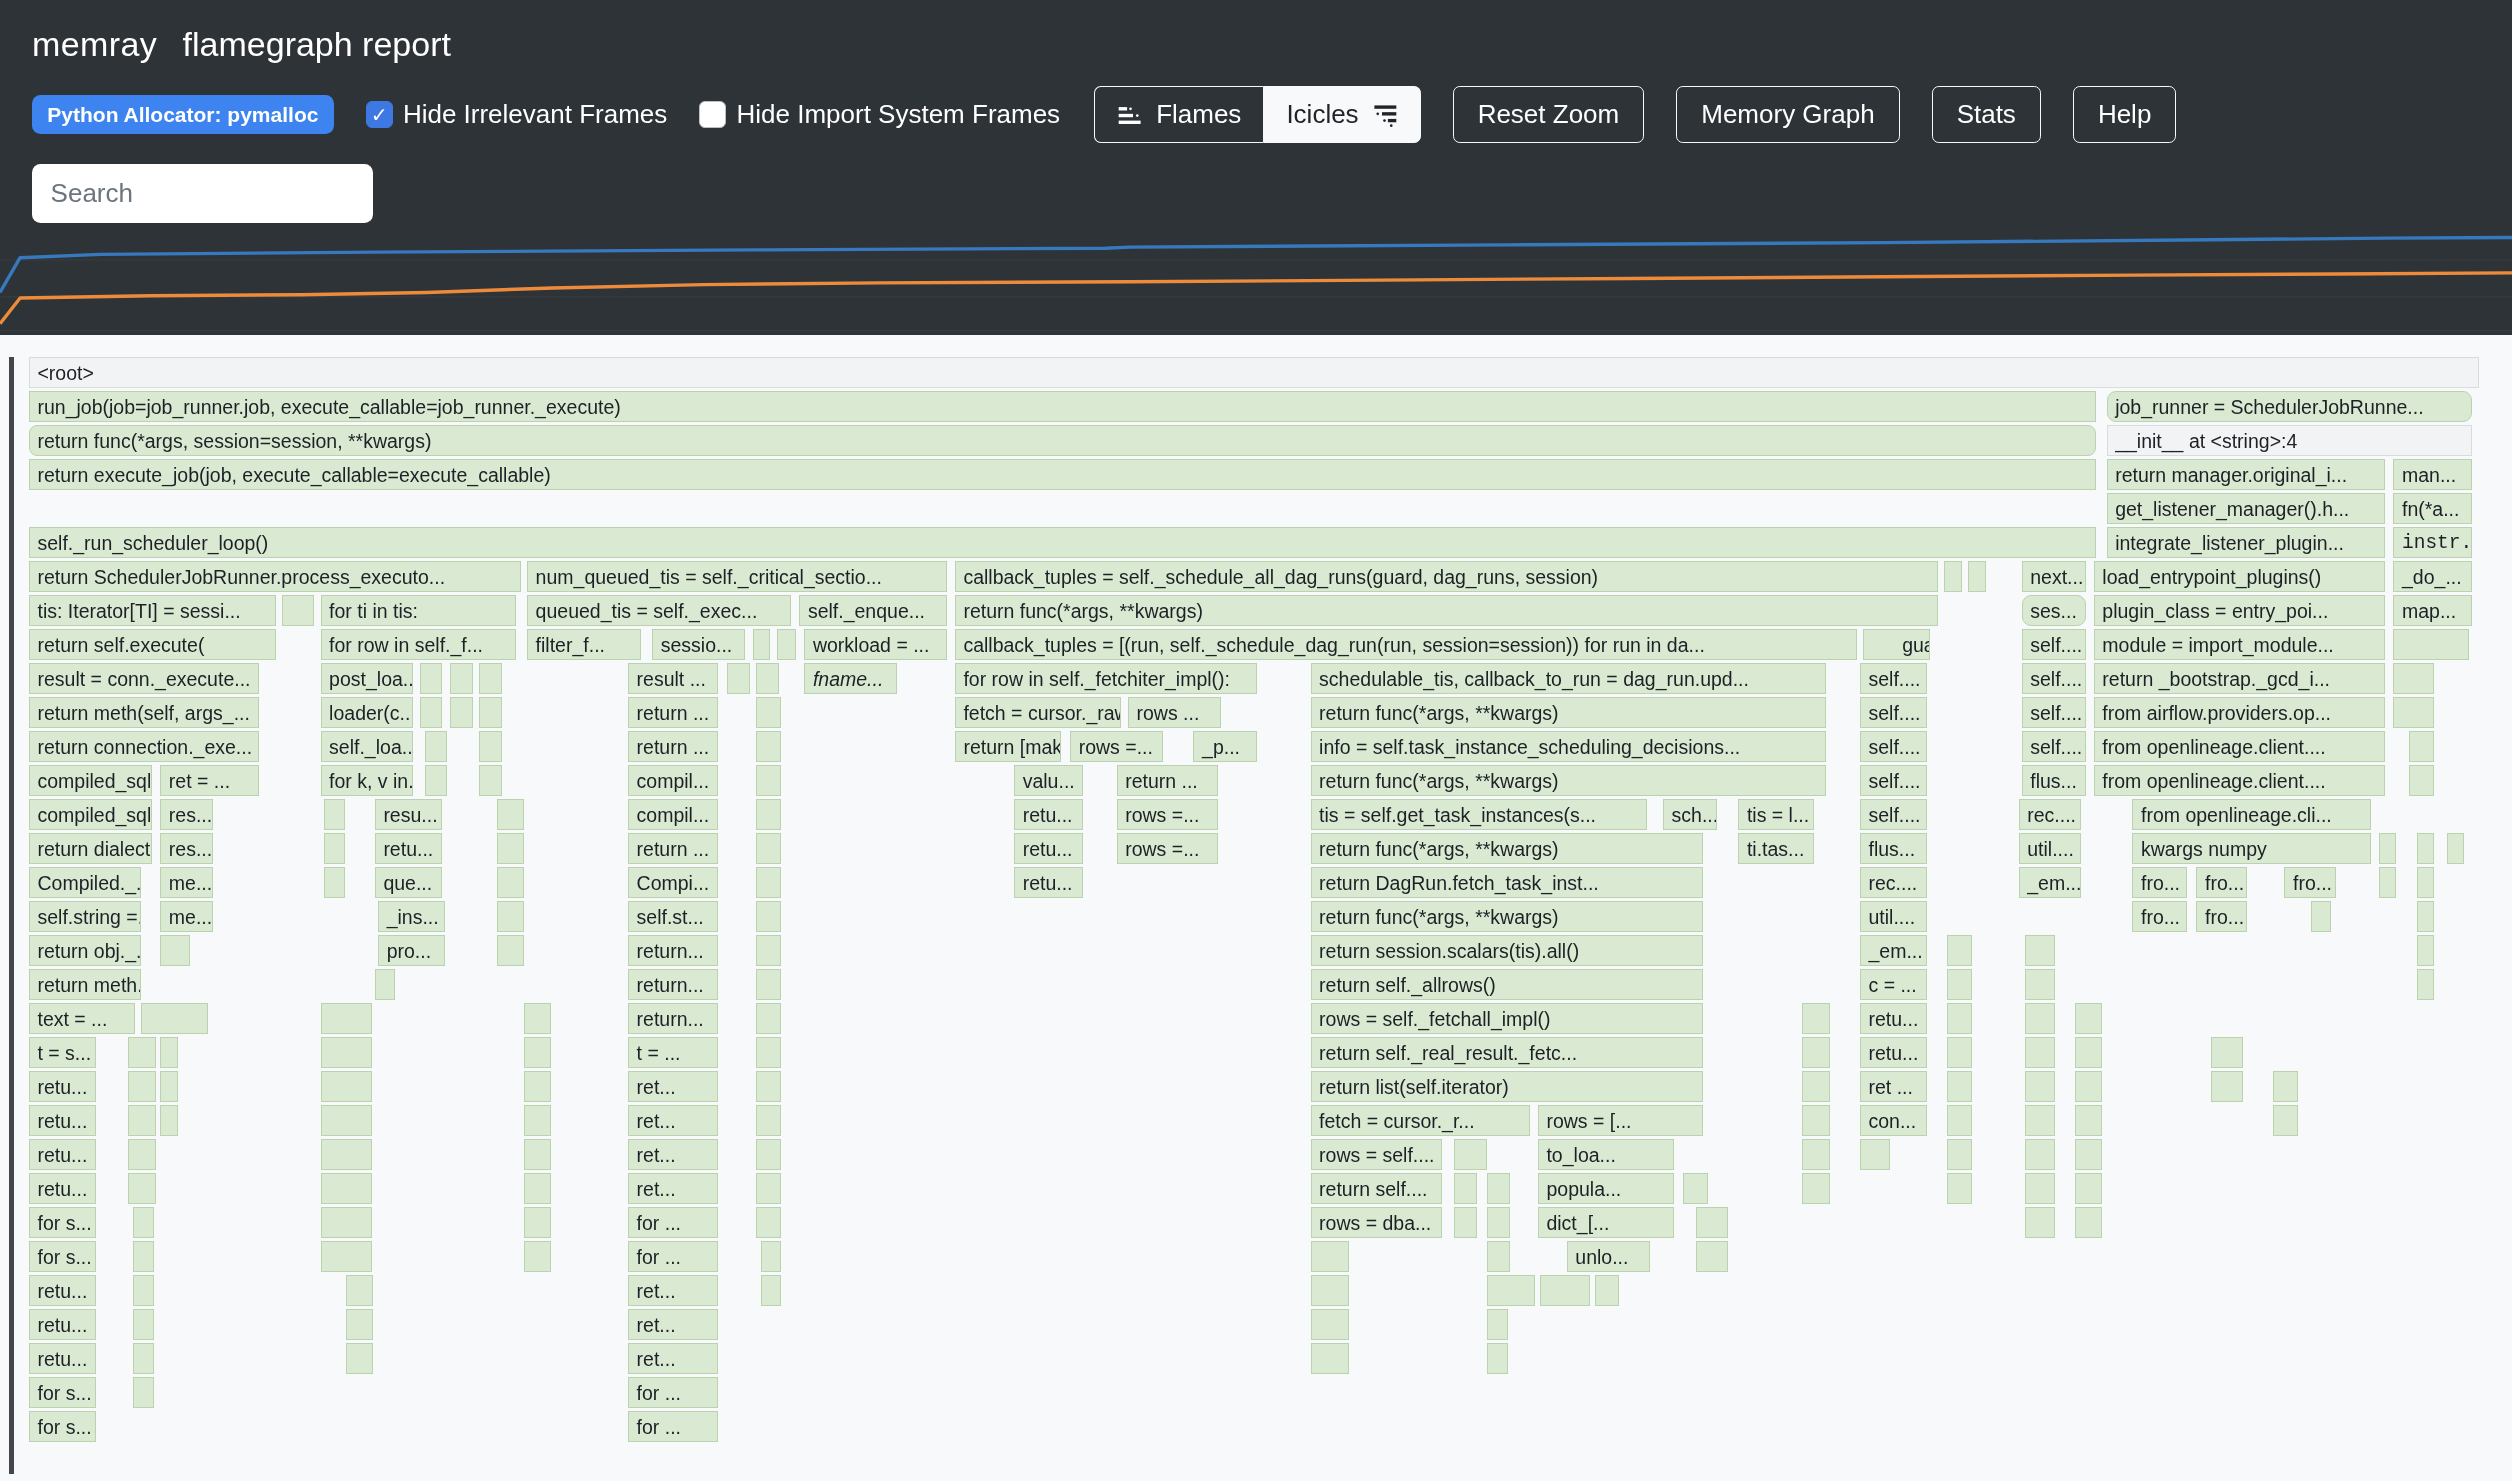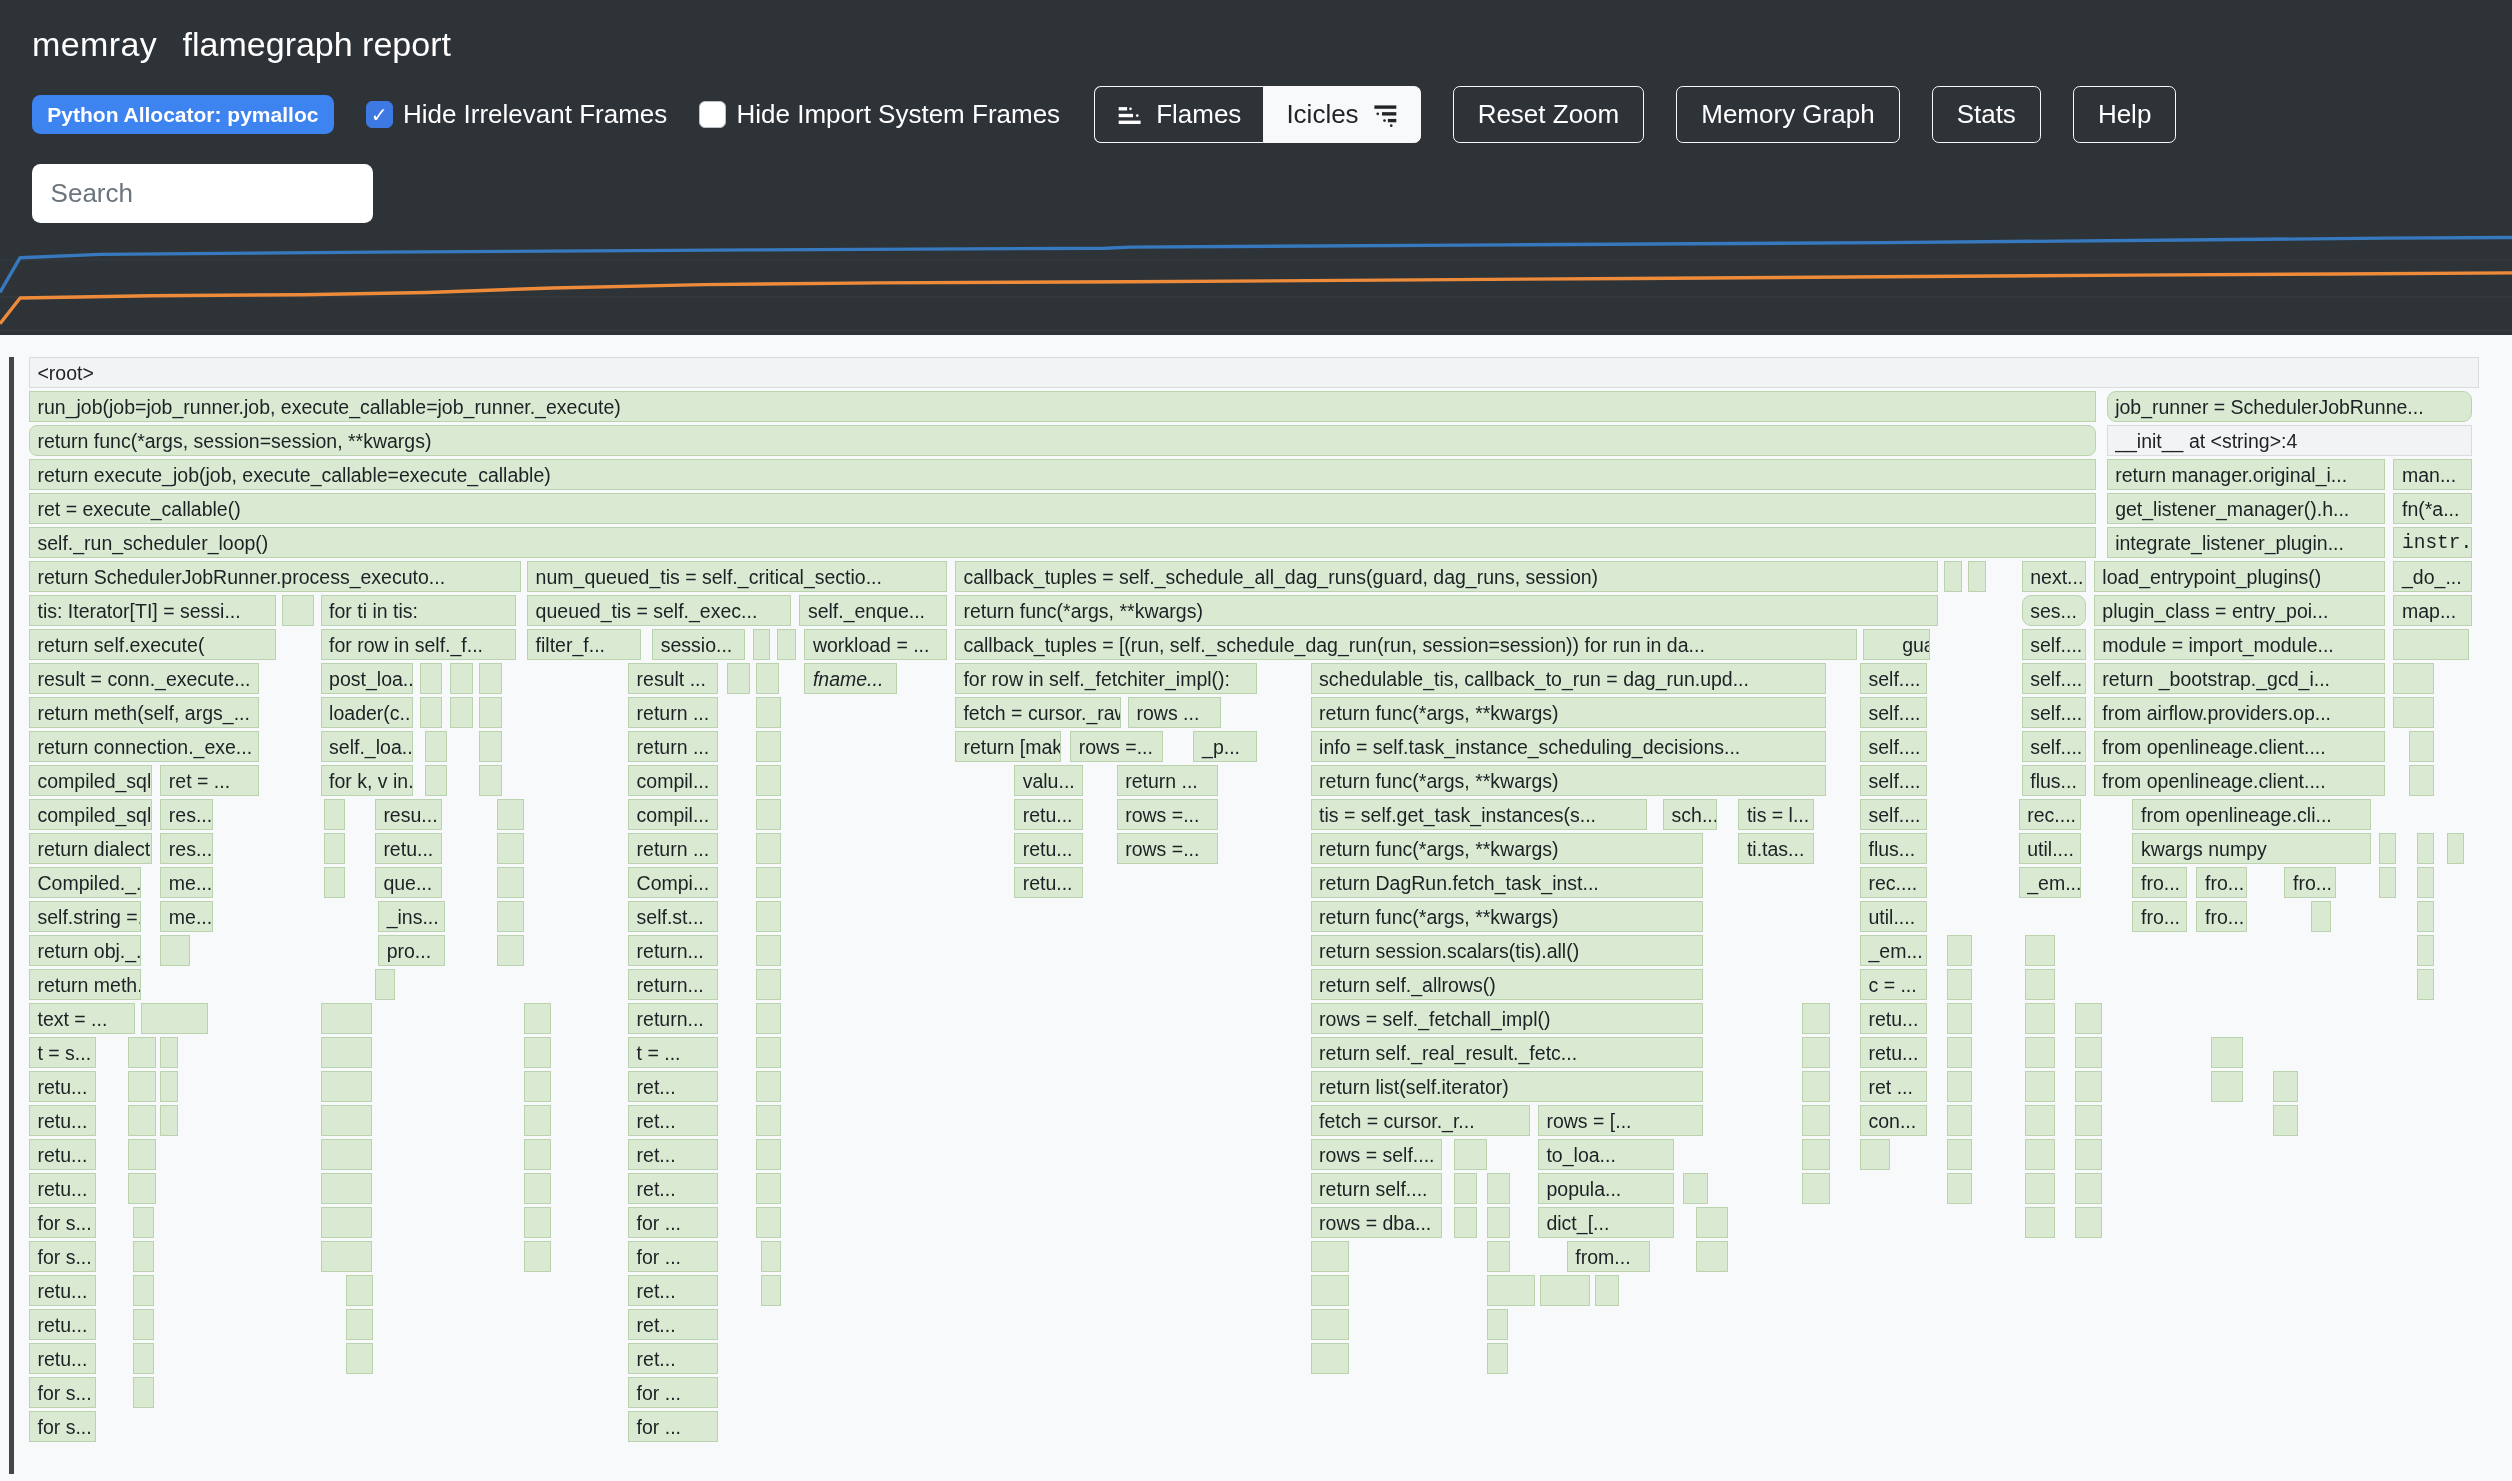--- a/index.html
+++ b/index.html
@@ -137,21 +137,20 @@
         <div class="frow">
           <div class="fcell" style="left: 1.15%; width: 82.3%; border-radius: 8px;">return func(*args, session=session, **kwargs)</div>
           <div class="fcell root" style="left: 83.86%; width: 14.54%;">__init__ at &lt;string&gt;:4</div>
         </div>
         <div class="frow">
           <div class="fcell" style="left: 1.15%; width: 82.3%;">return execute_job(job, execute_callable=execute_callable)</div>
           <div class="fcell" style="left: 83.86%; width: 11.1%;">return manager.original_i...</div>
           <div class="fcell" style="left: 95.28%; width: 3.12%;">man...</div>
         </div>
         <div class="frow">
-          <div class="fcell" style="left: 1.15%; width: 82.3%;">ret = execute_callable()</div>
           <div class="fcell" style="left: 83.86%; width: 11.1%;">get_listener_manager().h...</div>
           <div class="fcell" style="left: 95.28%; width: 3.12%;">fn(*a...</div>
         </div>
         <div class="frow">
           <div class="fcell" style="left: 1.15%; width: 82.3%;">self._run_scheduler_loop()</div>
           <div class="fcell" style="left: 83.86%; width: 11.1%;">integrate_listener_plugin...</div>
           <div class="fcell" style="left: 95.28%; width: 3.12%; font-family: Liberation Mono, monospace;">instr...</div>
         </div>
         <div class="frow">
           <div class="fcell" style="left: 1.15%; width: 19.58%;">return SchedulerJobRunner.process_executo...</div>
@@ -459,21 +458,21 @@
         </div>
         <div class="frow">
           <div class="fcell" style="left: 1.15%; width: 2.68%;">for s...</div>
           <div class="fcell" style="left: 5.29%; width: 0.83%;"></div>
           <div class="fcell" style="left: 12.76%; width: 2.04%;"></div>
           <div class="fcell" style="left: 20.86%; width: 1.08%;"></div>
           <div class="fcell" style="left: 25%; width: 3.6%;">for ...</div>
           <div class="fcell" style="left: 30.3%; width: 0.8%;"></div>
           <div class="fcell" style="left: 52.17%; width: 1.55%;"></div>
           <div class="fcell" style="left: 59.2%; width: 0.9%;"></div>
-          <div class="fcell" style="left: 62.37%; width: 3.32%;">from...</div>
+          <div class="fcell" style="left: 62.37%; width: 3.32%;">unlo...</div>
           <div class="fcell" style="left: 67.5%; width: 1.3%;"></div>
         </div>
         <div class="frow">
           <div class="fcell" style="left: 1.15%; width: 2.68%;">retu...</div>
           <div class="fcell" style="left: 5.29%; width: 0.83%;"></div>
           <div class="fcell" style="left: 13.78%; width: 1.08%;"></div>
           <div class="fcell" style="left: 25%; width: 3.6%;">ret...</div>
           <div class="fcell" style="left: 30.3%; width: 0.8%;"></div>
           <div class="fcell" style="left: 52.17%; width: 1.55%;"></div>
           <div class="fcell" style="left: 59.2%; width: 1.9%;"></div>

